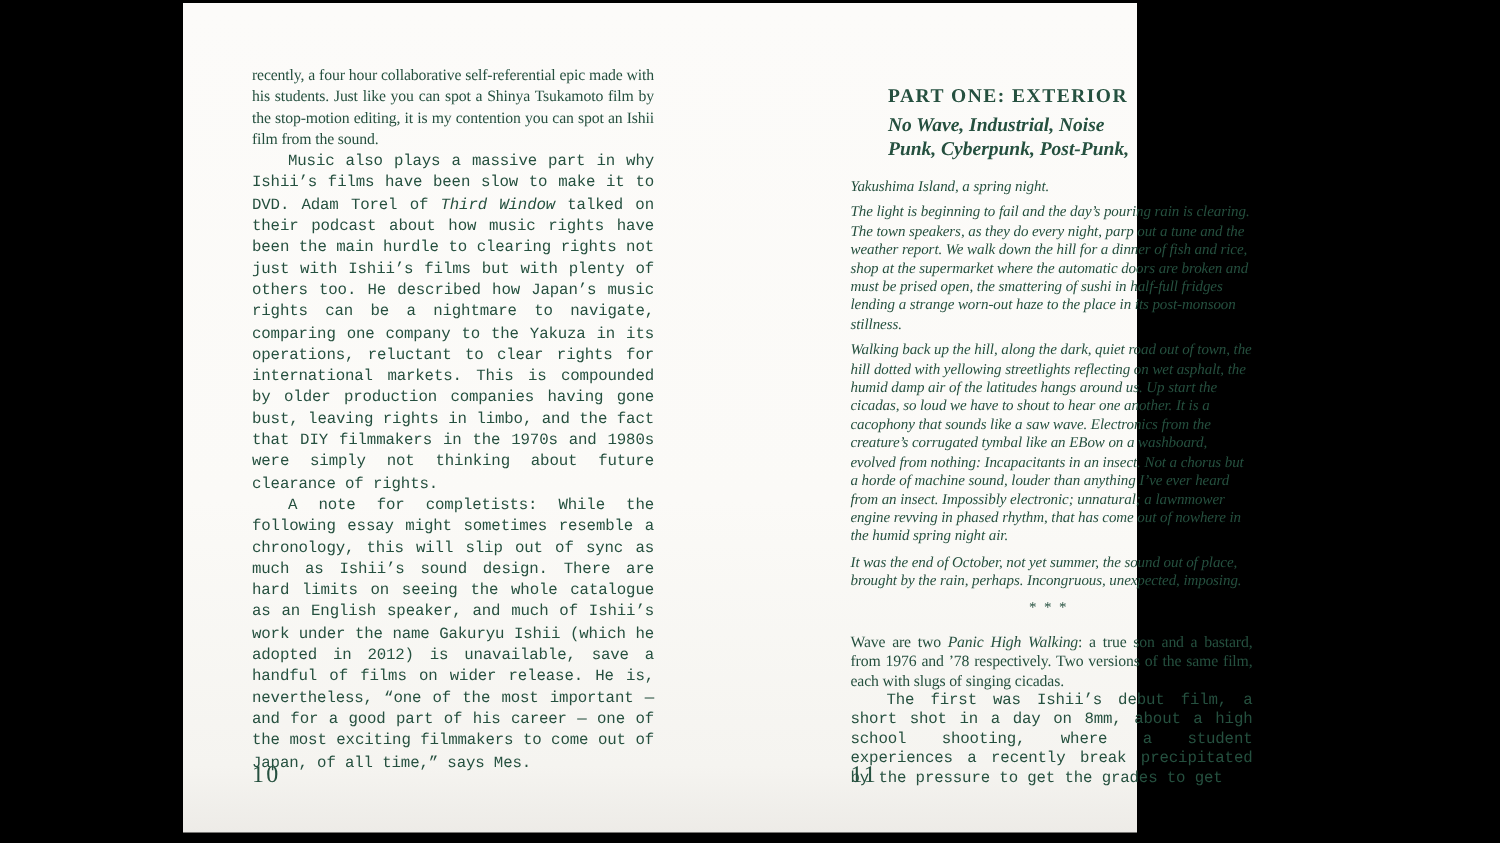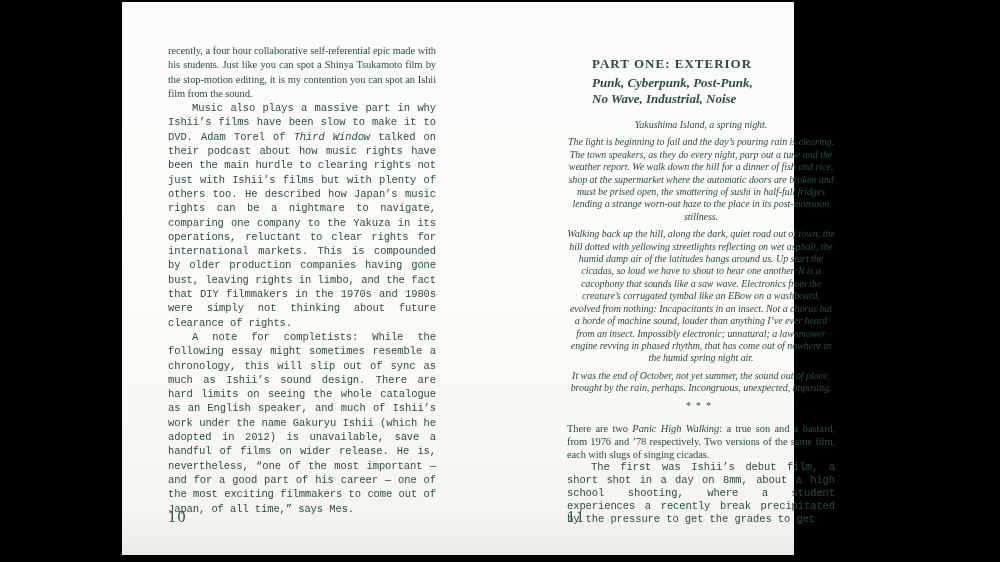--- a/index.html
+++ b/index.html
@@ -8,21 +8,20 @@
     background: #000000;
     position: relative;
     overflow: hidden;
     font-family: "Liberation Serif", "DejaVu Serif", serif;
   }
   .spread {
     position: absolute;
     left: 122px; top: 2px;
     width: 636px; height: 553px;
     background: linear-gradient(180deg, #fcfbf9 0%, #fbfaf7 60%, #f5f4f0 92%, #edebe7 100%);
-    padding-left: 36px;
   }
   .col {
     position: absolute;
     width: 268px;
     color: #25503f;
   }
   .col-left  { left: 46px;  top: 42px; }
   .col-right { left: 445px; top: 54px; }
 
   .body-left p {
@@ -48,21 +47,20 @@
     margin-left: 25px;
     margin-top: 3px;
   }
   .it-paras { margin-top: 13px; }
   .it-paras p {
     margin: 0 0 5px 0;
     font-size: 10px;
     line-height: 12.4px;
     font-style: italic;
     letter-spacing: -0.05px;
-    text-align: center;
   }
   .separator {
     text-align: center;
     font-size: 10px;
     letter-spacing: 5px;
     margin: 4px 0 11px 0;
     color: #25503f;
   }
   .roman-paras p {
     margin: 0;
@@ -96,34 +94,34 @@
       <p class="indent"><span>A note for completists: While the following essay might sometimes resemble a chronology, this will slip out of sync as much as Ishii’s sound design. There are hard limits on seeing the whole catalogue as an English speaker, and much of Ishii’s work under the name Gakuryu Ishii (which he adopted in 2012) is unavailable, save a handful of films on wider release. He is, nevertheless, “one of the most important — and for a good part of his career — one of the most exciting filmmakers to come out of Japan, of all time,” says Mes.</span></p>
     </div>
 
   <div class="pagenum pagenum-left">10</div>
 
   <div class="col col-right">
 
     <div class="part-title">PART ONE: EXTERIOR</div>
 
     <div class="part-subtitle" id="subtitle-lines">
+        <div>No Wave, Industrial, Noise</div>
         <div>Punk, Cyberpunk, Post-Punk,</div>
-        <div>No Wave, Industrial, Noise</div>
       </div>
 
     <div class="it-paras" id="italic-paras">
         <p><span>Yakushima Island, a spring night.</span></p>
         <p><span>The light is beginning to fail and the day’s pouring rain is clearing. The town speakers, as they do every night, parp out a tune and the weather report. We walk down the hill for a dinner of fish and rice, shop at the supermarket where the automatic doors are broken and must be prised open, the smattering of sushi in half-full fridges lending a strange worn-out haze to the place in its post-monsoon stillness.</span></p>
         <p><span>Walking back up the hill, along the dark, quiet road out of town, the hill dotted with yellowing streetlights reflecting on wet asphalt, the humid damp air of the latitudes hangs around us. Up start the cicadas, so loud we have to shout to hear one another. It is a cacophony that sounds like a saw wave. Electronics from the creature’s corrugated tymbal like an EBow on a washboard, evolved from nothing: Incapacitants in an insect. Not a chorus but a horde of machine sound, louder than anything I’ve ever heard from an insect. Impossibly electronic; unnatural; a lawnmower engine revving in phased rhythm, that has come out of nowhere in the humid spring night air.</span></p>
         <p><span>It was the end of October, not yet summer, the sound out of place, brought by the rain, perhaps. Incongruous, unexpected, imposing.</span></p>
       </div>
 
     <div class="separator">***</div>
 
     <div class="roman-paras" id="roman-paras">
-        <p><span>There are two </span><span class="ital">Panic High Walking</span><span>: a true son and a bastard, from 1976 and ’78 respectively. Two versions of the same film, each with slugs of singing cicadas.</span></p>
+        <p><span>Wave are two </span><span class="ital">Panic High Walking</span><span>: a true son and a bastard, from 1976 and ’78 respectively. Two versions of the same film, each with slugs of singing cicadas.</span></p>
         <p class="indent"><span>The first was Ishii’s debut film, a short shot in a day on 8mm, about a high school shooting, where a student experiences a recently break precipitated by the pressure to get the grades to get</span></p>
       </div>
   </div>
 
   <div class="pagenum pagenum-right">11</div>
 
 </div>
 
 </body></html>

